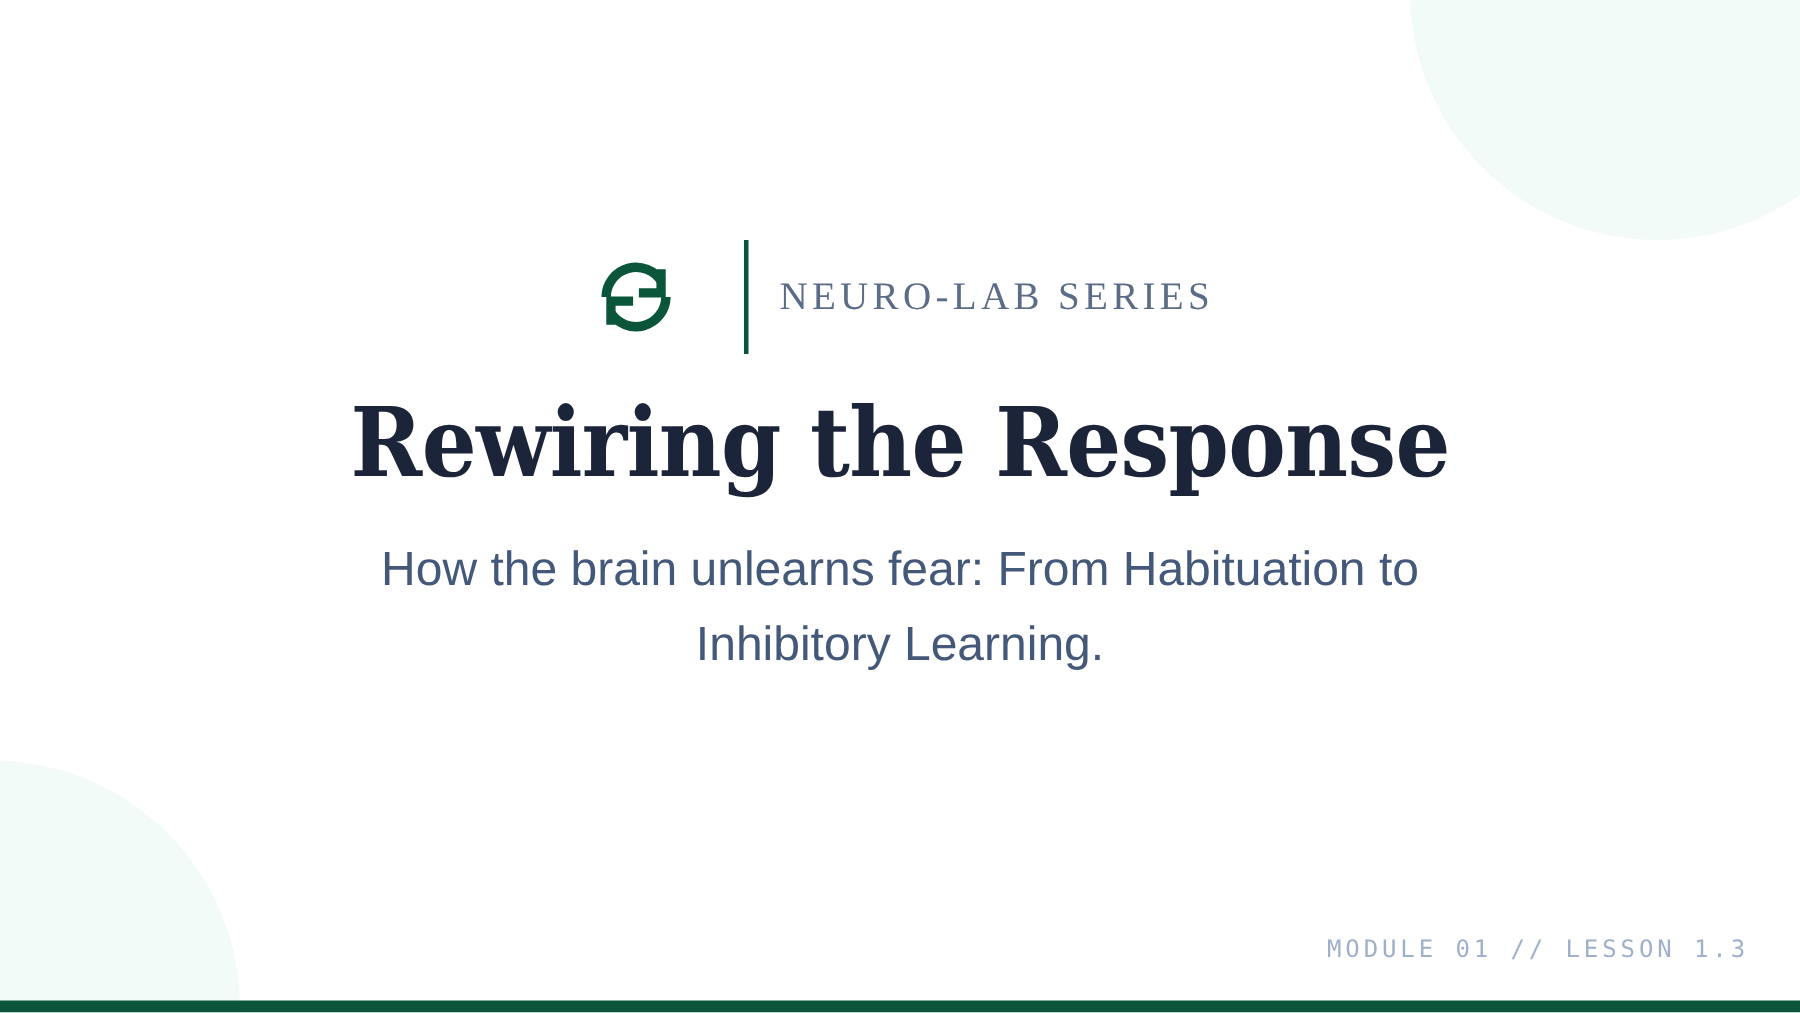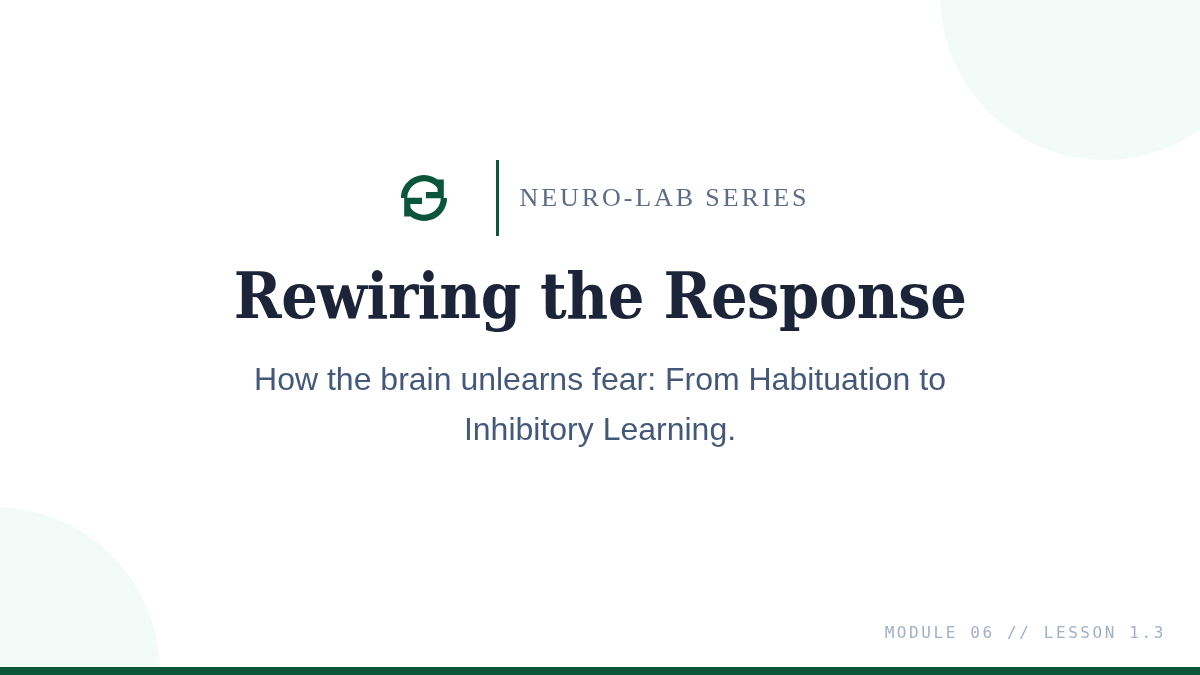--- a/index.html
+++ b/index.html
@@ -169,17 +169,17 @@
 
       <span class="eyebrow-text">NEURO-LAB SERIES</span>
     </div>
 
     <h1 class="title">Rewiring the Response</h1>
 
     <p class="subtitle">How the brain unlearns fear: From Habituation to Inhibitory Learning.</p>
 
   </div>
 
-  <div class="footer-meta">MODULE 06 // LESSON 1.3</div>
+  <div class="footer-meta">MODULE 01 // LESSON 1.3</div>
 
   <div class="bottom-bar"></div>
 
 </div>
 
 </body></html>

